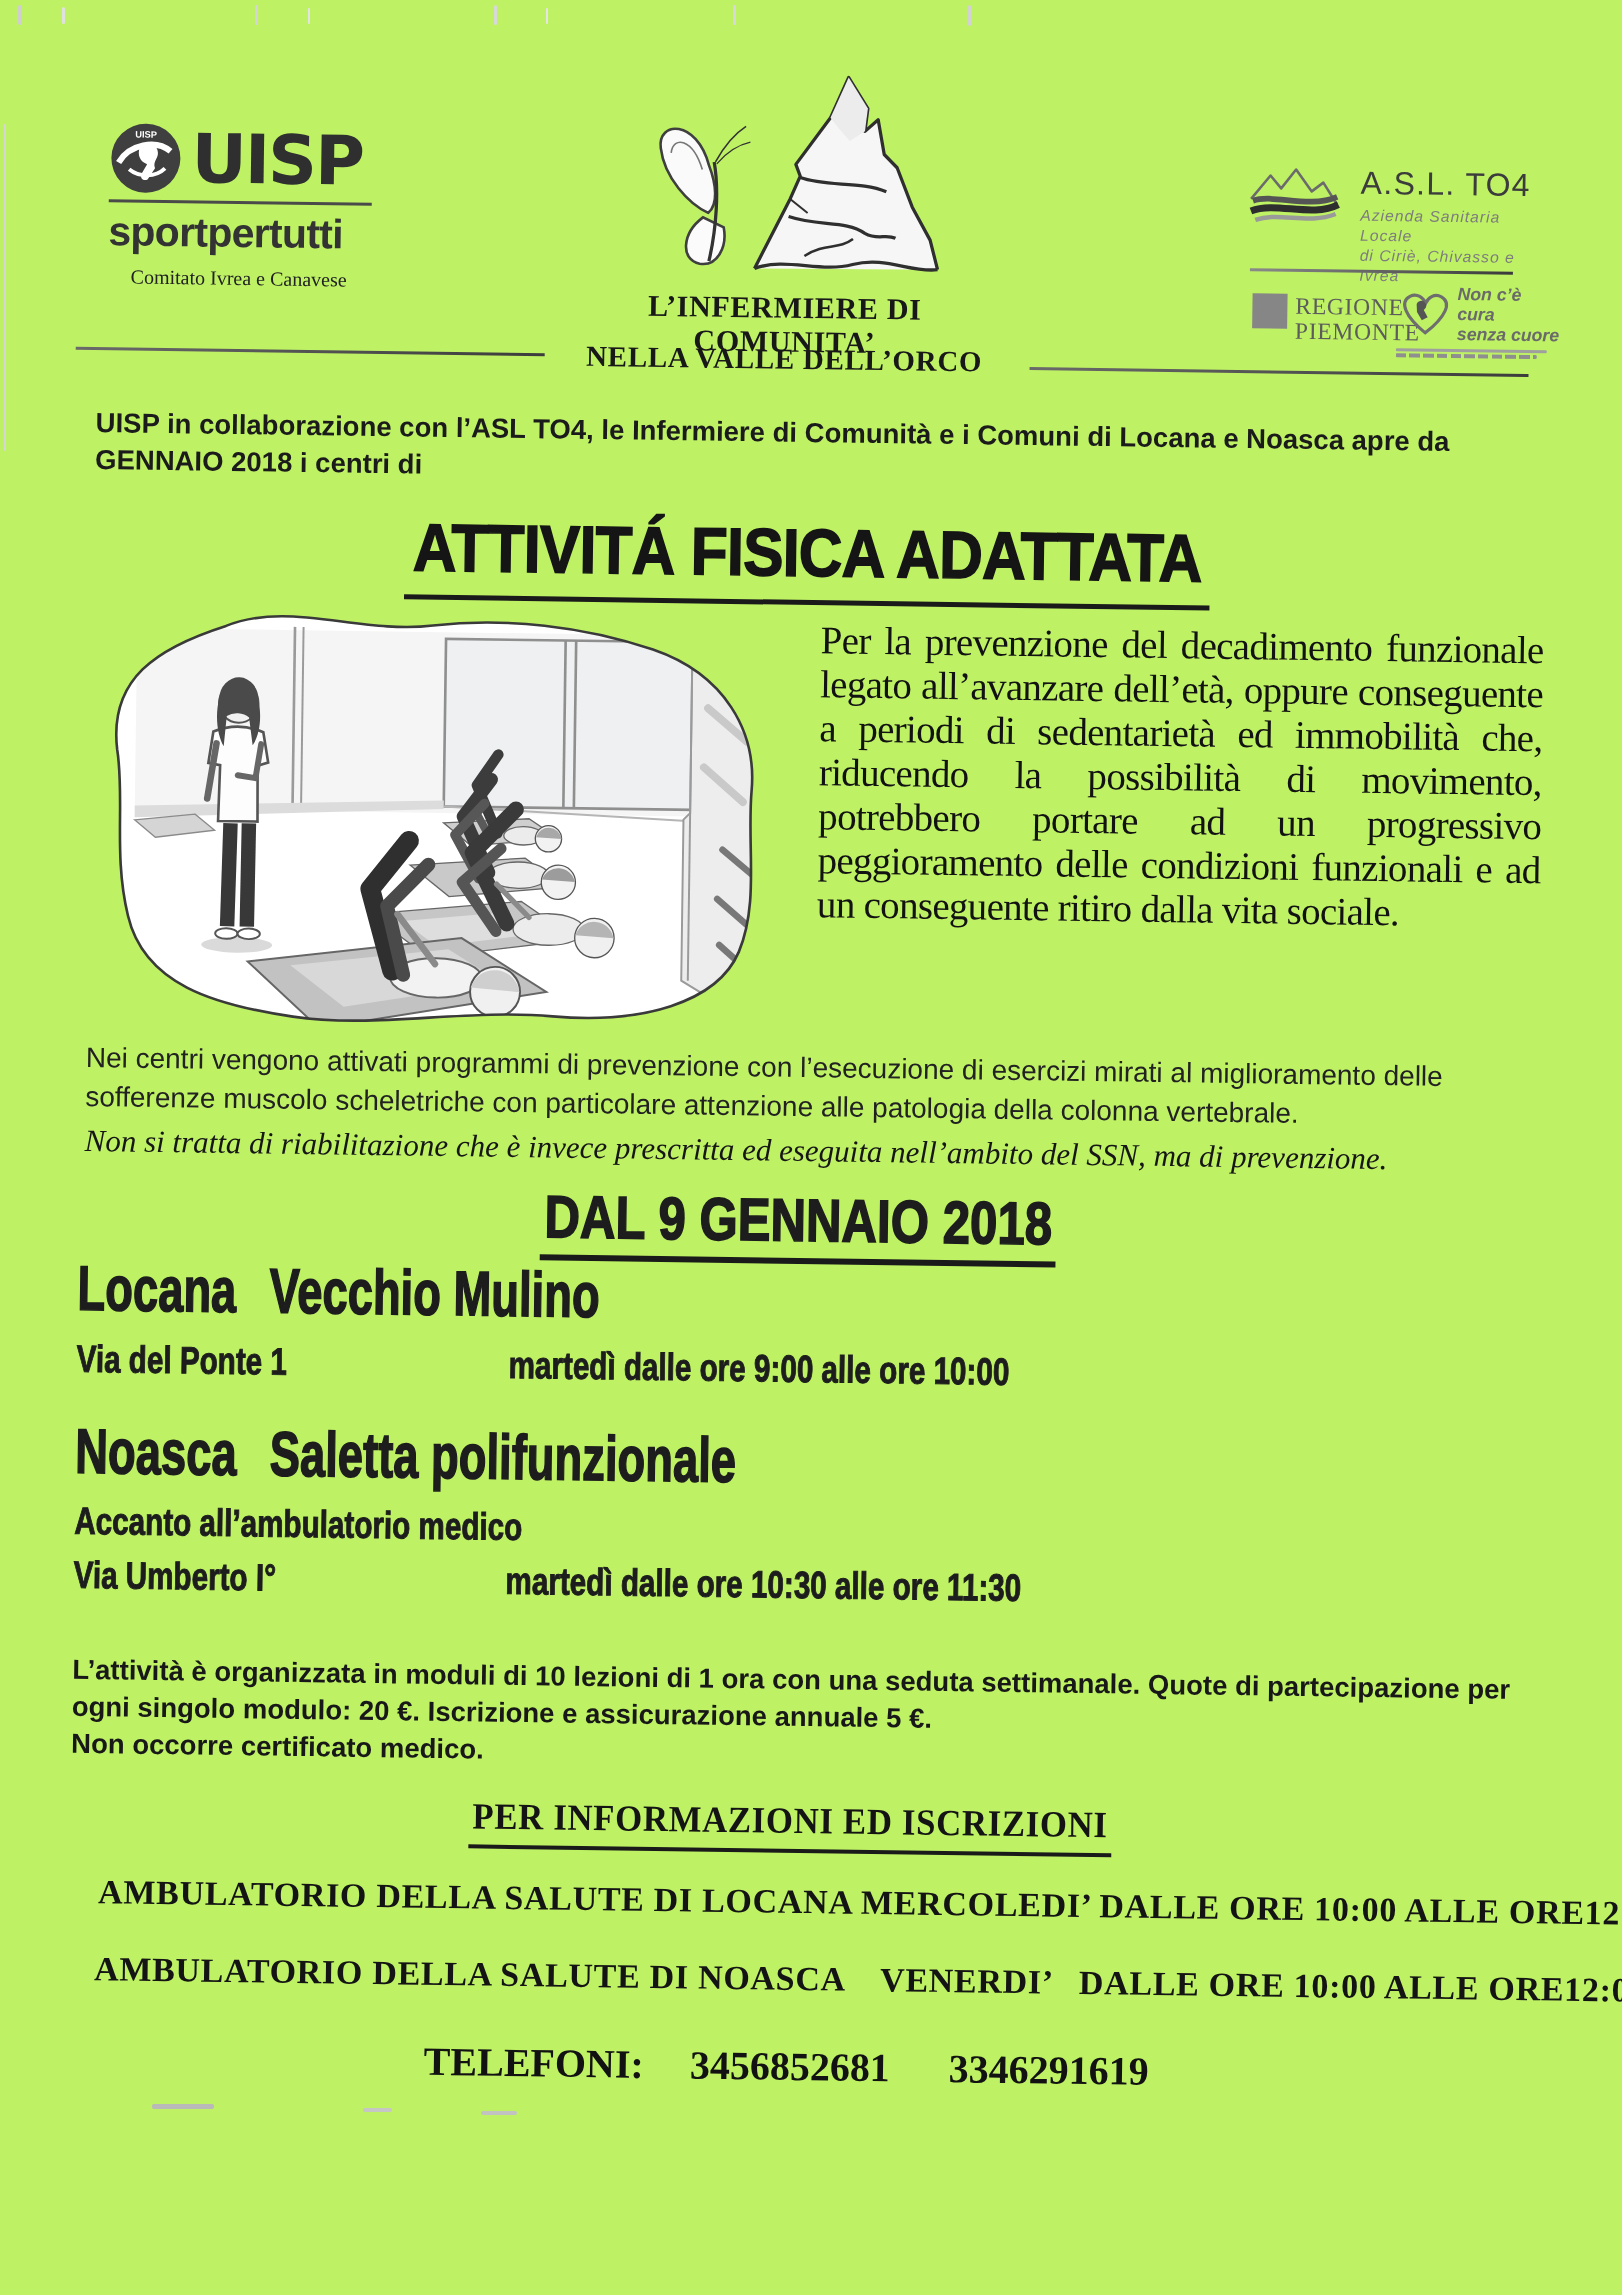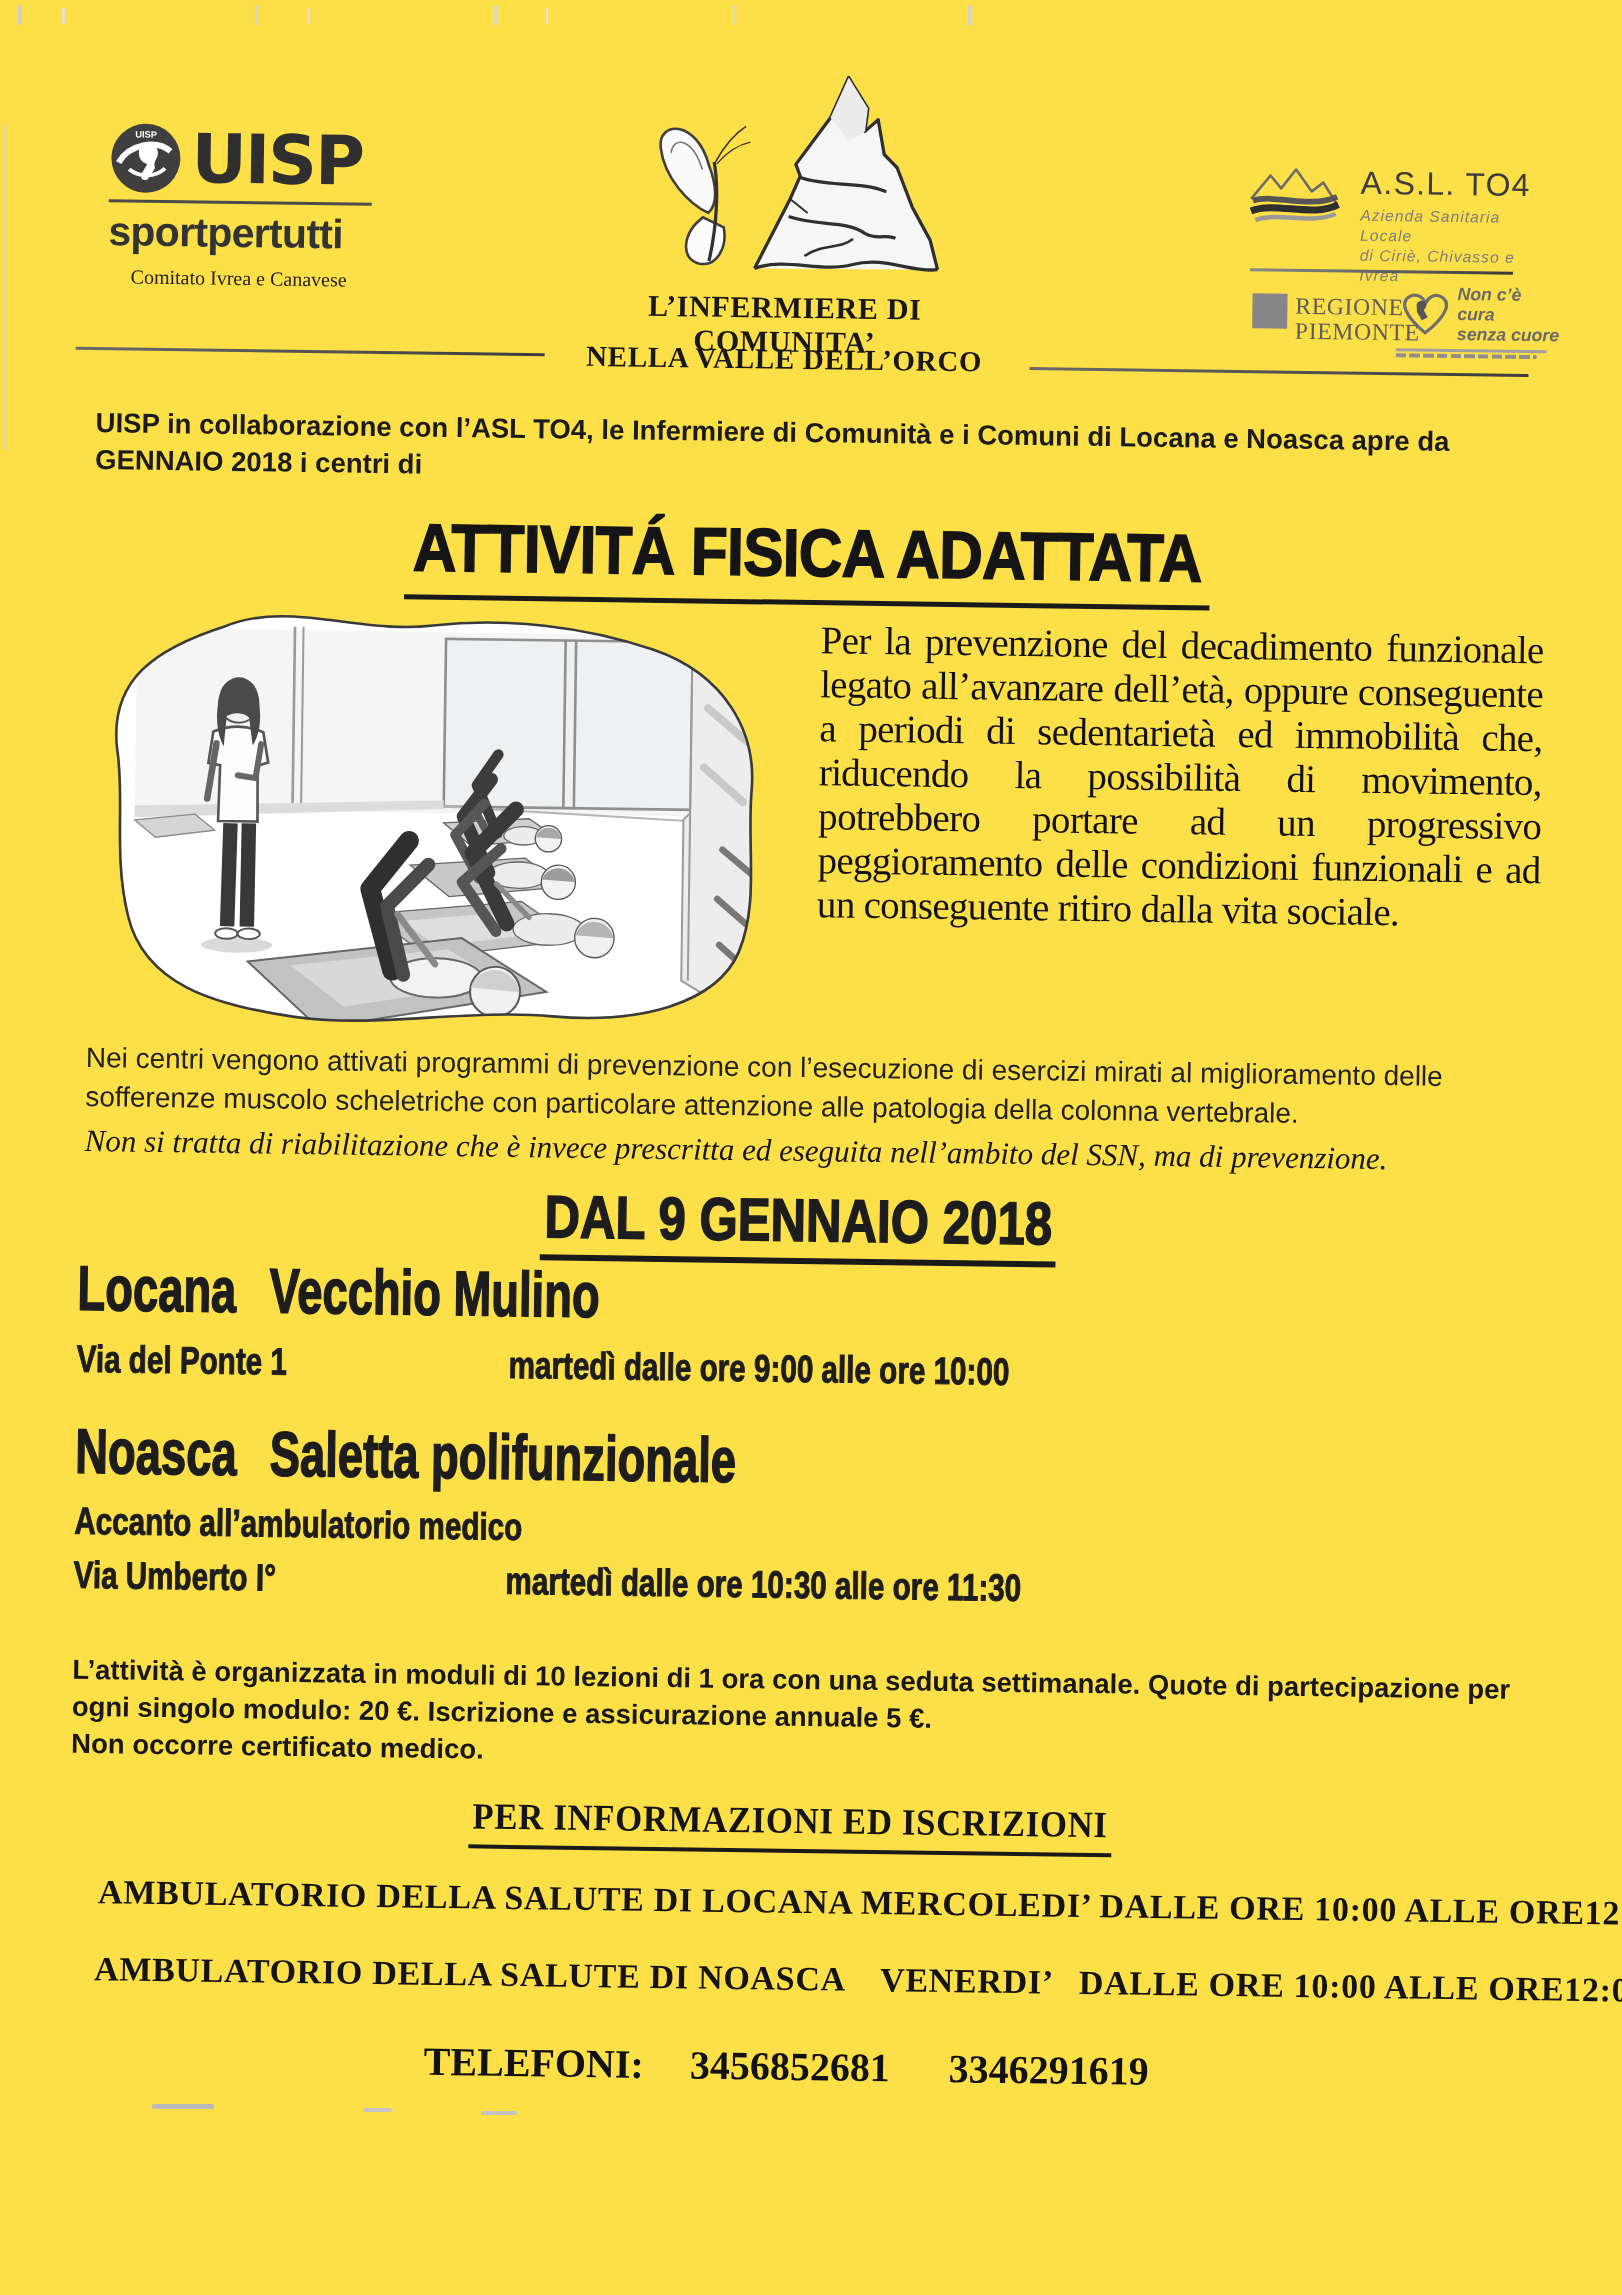--- a/index.html
+++ b/index.html
@@ -1,16 +1,16 @@
 <!DOCTYPE html>
 <html style="font-size:10.5px"><head>
 <meta charset="utf-8">
 <style>
   html,body{margin:0;padding:0;background:#ffffff;}
-  #page{position:relative;width:1623px;height:2295px;background:#fde047;overflow:hidden;
+  #page{position:relative;width:1623px;height:2295px;background:#bef264;overflow:hidden;
         font-family:"Liberation Sans","DejaVu Sans",sans-serif;color:#1d1d1d;}
   .rot{position:absolute;left:0;top:0;width:1623px;height:2295px;
        transform:rotate(0.8deg);transform-origin:811px 262px;}
   .abs{position:absolute;}
   .sans{font-family:"Liberation Sans","DejaVu Sans",sans-serif;}
   .serif{font-family:"Liberation Serif","DejaVu Serif",serif;}
   .impact{font-family:"Liberation Sans","DejaVu Sans",sans-serif;font-weight:700;white-space:nowrap;}
   .squish{display:inline-block;transform-origin:left bottom;}
   .center-squish{display:inline-block;transform-origin:center bottom;}
   .prewrap{white-space:pre;}

